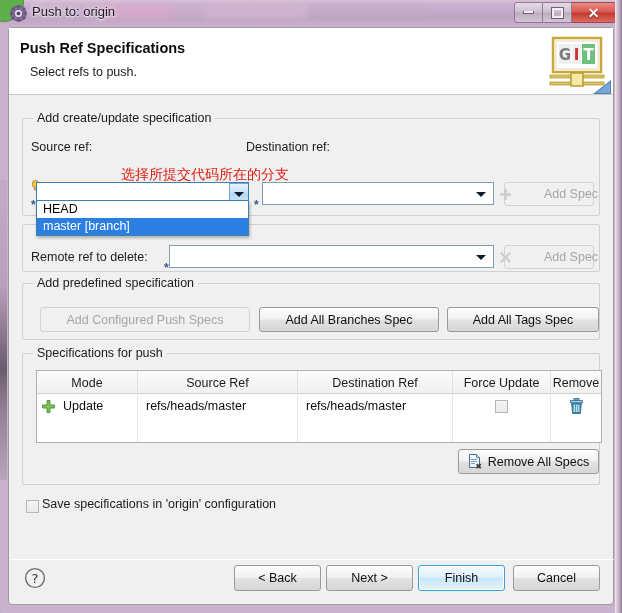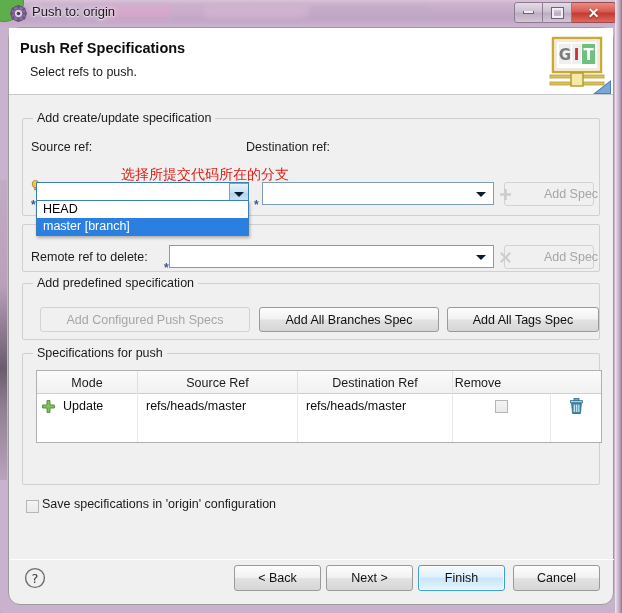--- a/index.html
+++ b/index.html
@@ -77,21 +77,21 @@
   .gl-min { width:11px; height:3px; background:#f2ecf4; border:1px solid #6f6072; border-top:none; }
   .gl-max { width:11px; height:10px; border:2px solid #f2ecf4; box-shadow:0 0 0 1px #6f6072; }
   .gl-close { color:#fff; font-size:14px; font-weight:bold; line-height:1;
      text-shadow:0 1px 1px #7b2019; font-family:"Liberation Sans",sans-serif;}
 
   
   #client {
     position:absolute; left:8px; top:27px; width:606px; height:578px;
     background:#f0f0f0;
     border:1px solid #9b9b9b;
-    border-radius:12px;
+    border-radius:4px;
   }
 
   
   #header {
     position:absolute; left:0; top:0; width:604px; height:67px;
     background:#ffffff;
     border-bottom:1px solid #c7c7c7;
     overflow:hidden;
   }
   #header-title {
@@ -396,20 +396,21 @@
     </div>
 
     <div class="group" style="left:13px; top:325px; width:578px; height:132px;">
       <span class="group-label">Specifications for push</span>
 
       <div id="table">
         <div id="thead">
           <div class="c-mode">Mode</div>
           <div class="c-src">Source Ref</div>
           <div class="c-dst">Destination Ref</div>
+          <div class="c-force">Force Update</div>
           <div class="c-rem">Remove</div>
         </div>
 
         <div class="trow">
           <div class="c-mode">
             <svg width="13" height="13" viewBox="0 0 13 13" style="margin-right:8px;margin-left:-3px;">
               <path d="M5 0.6h3v4.4h4.4v3H8v4.4H5V8H0.6V5H5z" fill="#7ec45a" stroke="#4e8b33" stroke-width="0.9"></path>
             </svg>
             <span>Update</span>
           </div>
@@ -433,20 +434,33 @@
         <div class="trow empty">
           <div class="c-mode"></div>
           <div class="c-src"></div>
           <div class="c-dst"></div>
           <div class="c-force"></div>
           <div class="c-rem"></div>
         </div>
       </div>
     </div>
 
+    <div class="btn" style="left:449px; top:421px; width:141px; height:25px;">
+      <span class="btn-ico">
+        <svg width="15" height="15" viewBox="0 0 15 15">
+          <path d="M1.5 0.5h7l3 3v10h-10z" fill="#f4f9ff" stroke="#4a6f96" stroke-width="1"></path>
+          <path d="M8.5 0.5v3h3" fill="#cfe2f4" stroke="#4a6f96" stroke-width="0.8"></path>
+          <rect x="3" y="5" width="6" height="0.9" fill="#6f92b5"></rect>
+          <rect x="3" y="7" width="6" height="0.9" fill="#6f92b5"></rect>
+          <rect x="3" y="9" width="4" height="0.9" fill="#6f92b5"></rect>
+          <path d="M9.3 9.4l1.4 1.4 1.4-1.4 1.3 1.3-1.4 1.4 1.4 1.4-1.3 1.3-1.4-1.4-1.4 1.4L8 13.5l1.4-1.4L8 10.7z" fill="#3e3e3e"></path>
+        </svg>
+      </span>
+      <span>Remove All Specs</span>
+    </div>
 
     <span class="cbox" id="savecheck-box"></span>
     <div id="savecheck-lbl">Save specifications in 'origin' configuration</div>
 
     <div id="sep"></div>
 
     <svg id="help-ico" viewBox="0 0 22 22">
       <circle cx="11" cy="11" r="9.4" fill="#f0f0f0" stroke="#6e6e6e" stroke-width="1.4"></circle>
       <text x="11" y="16" font-family="DejaVu Sans, sans-serif" font-size="13" fill="#3a3a3a" text-anchor="middle">?</text>
     </svg>

